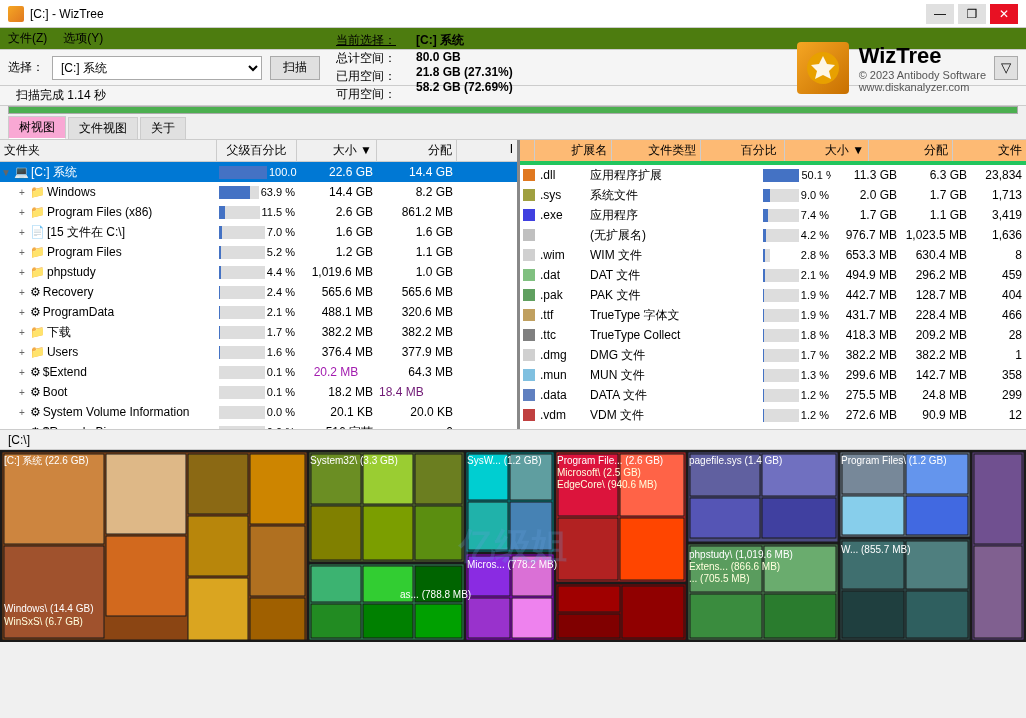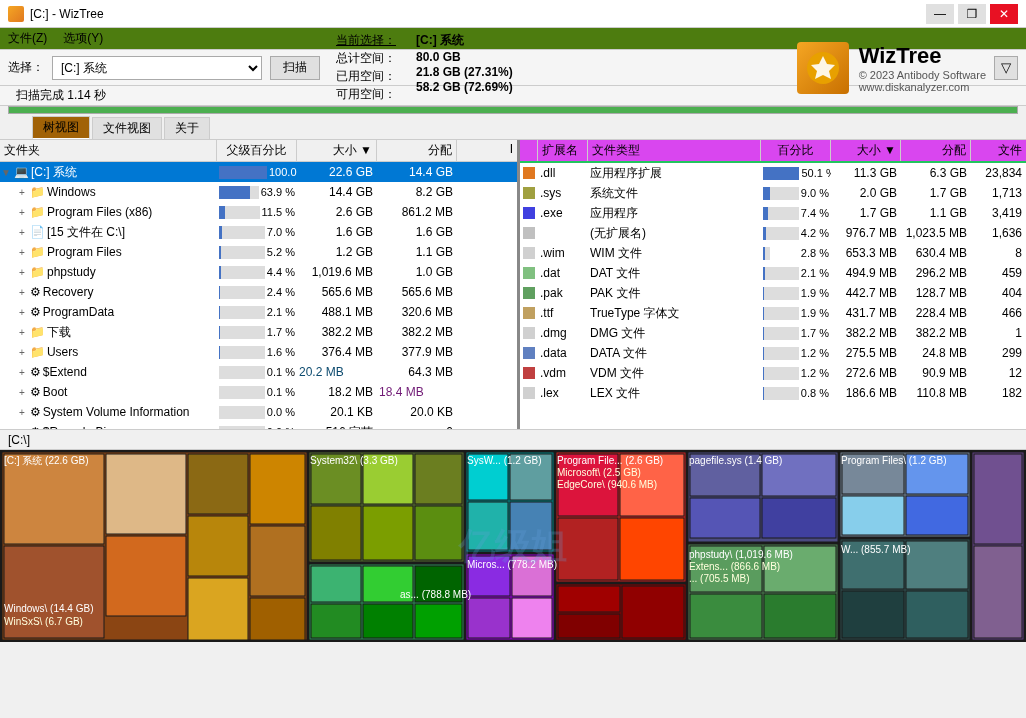--- a/index.html
+++ b/index.html
@@ -26,21 +26,21 @@
     .filter-btn { width: 24px; height: 24px; background: #e0e0e0; border: 1px solid #aaa; cursor: pointer; display: flex; align-items: center; justify-content: center; }
     .wiztree-brand { margin-left: auto; display: flex; align-items: center; gap: 10px; }
     
     
     .progress-bar-container { background: #e0e0e0; height: 8px; margin: 0 8px 2px; border: 1px solid #aaa; }
     .progress-bar-fill { background: #4caf50; height: 100%; width: 100%; }
     
     
     .tab-bar { background: #f0f0f0; border-bottom: 1px solid #ccc; padding: 2px 8px 0; display: flex; gap: 2px; height: 24px; align-items: flex-end; }
     .tab { padding: 2px 10px; background: #e0e0e0; border: 1px solid #ccc; border-bottom: none; cursor: pointer; font-size: 12px; }
-    .tab.active { background: #a16207; border-bottom: 1px solid #fff; margin-left: 24px; }
+    .tab.active { background: #f9a8d4; border-bottom: 1px solid #fff; }
     
     
     .content-area { display: flex; flex: 1; overflow: hidden; background: #fff; border-bottom: 1px solid #ccc; }
     
     
     .tree-panel { width: 520px; border-right: 3px solid #888; overflow: hidden; display: flex; flex-direction: column; }
     .tree-header { display: flex; background: #f0f0f0; border-bottom: 1px solid #ccc; }
     .tree-col { padding: 2px 4px; font-size: 12px; border-right: 1px solid #ccc; white-space: nowrap; }
     .tree-col-folder { flex: 1; }
     .tree-col-pct { width: 80px; text-align: center; }
@@ -55,21 +55,21 @@
     .tree-cell { padding: 0 2px; font-size: 12px; overflow: hidden; white-space: nowrap; }
     .tree-cell-folder { flex: 1; display: flex; align-items: center; gap: 2px; }
     .tree-cell-pct { width: 80px; display: flex; align-items: center; gap: 2px; }
     .tree-cell-size { width: 80px; text-align: right; padding-right: 4px; }
     .tree-cell-alloc { width: 80px; text-align: right; padding-right: 4px; }
     .tree-cell-files { width: 60px; text-align: right; padding-right: 4px; }
     .expand-icon { color: #666; font-size: 10px; cursor: pointer; width: 12px; text-align: center; }
     
     
     .filetype-panel { flex: 1; overflow: hidden; display: flex; flex-direction: column; }
-    .ft-header { display: flex; background: #d946ef; border-bottom: 2px solid #22c55e; }
+    .ft-header { display: flex; background: #fdba74; border-bottom: 4px solid #22c55e; gap: 32px; }
     .ft-col { padding: 2px 4px; font-size: 12px; border-right: 1px solid #ccc; white-space: nowrap; }
     .ft-col-color { width: 18px; }
     .ft-col-ext { width: 50px; }
     .ft-col-type { flex: 1; }
     .ft-col-pct { width: 70px; text-align: center; }
     .ft-col-size { width: 70px; text-align: right; padding-right: 4px; }
     .ft-col-alloc { width: 70px; text-align: right; padding-right: 4px; }
     .ft-col-files { width: 55px; text-align: right; padding-right: 4px; border-right: none; }
     
     .ft-body { flex: 1; overflow: hidden; }
@@ -343,21 +343,21 @@
       <span class="expand-icon" style="font-size:10px; color:#666; width:12px; display:inline-block; text-align:center;">+</span>
       <span style="font-size:12px;">⚙</span>
       <span style="font-size:12px; color:#000;">$Extend</span>
     </div>
     <div class="tree-cell tree-cell-pct" style="width:80px; display:flex; align-items:center; gap:2px;">
       <div style="width:48px; height:13px; background:#ddd; display:inline-block; position:relative;">
         <div style="width:0.048px; height:13px; background:#4472c4;"></div>
       </div>
       <span style="font-size:11px; white-space:nowrap; color:#000;">0.1 %</span>
     </div>
-    <div class="tree-cell tree-cell-size" style="width:80px; text-align:left; padding-right:4px; color:#0c4a6e;">20.2 MB</div>
+    <div class="tree-cell tree-cell-size" style="width:80px; text-align:center; padding-right:4px; color:#a21caf;">20.2 MB</div>
     <div class="tree-cell tree-cell-alloc" style="width:80px; text-align:right; padding-right:4px; color:#000;">64.3 MB</div>
     <div class="tree-cell tree-cell-files" style="width:60px; text-align:right; padding-right:4px; color:#000;"></div>
   </div>
         <div class="tree-row">
     <div class="tree-cell tree-cell-folder" style="padding-left:16px; flex:1; overflow:hidden; white-space:nowrap;">
       <span class="expand-icon" style="font-size:10px; color:#666; width:12px; display:inline-block; text-align:center;">+</span>
       <span style="font-size:12px;">⚙</span>
       <span style="font-size:12px; color:#000;">Boot</span>
     </div>
     <div class="tree-cell tree-cell-pct" style="width:80px; display:flex; align-items:center; gap:2px;">
@@ -539,33 +539,65 @@
         <div style="width:1.3818181818181818px; height:13px; background:#4472c4;"></div>
       </div>
       <span style="font-size:11px;">1.9 %</span>
     </div>
     <div class="ft-cell ft-cell-size" style="width:70px; text-align:right; padding-right:4px; font-size:12px;">431.7 MB</div>
     <div class="ft-cell ft-cell-alloc" style="width:70px; text-align:right; padding-right:4px; font-size:12px;">228.4 MB</div>
     <div class="ft-cell ft-cell-files" style="width:55px; text-align:right; padding-right:4px; font-size:12px;">466</div>
   </div>
         <div class="ft-row">
     <div class="ft-cell ft-cell-color" style="width:18px; display:flex; align-items:center; justify-content:center;">
+      <div style="width:12px; height:12px; background:#808080;"></div>
+    </div>
+    <div class="ft-cell ft-cell-ext" style="width:50px; font-size:12px;">.ttc</div>
+    <div class="ft-cell ft-cell-type" style="flex:1; font-size:12px; overflow:hidden; white-space:nowrap;">TrueType Collect</div>
+    <div class="ft-cell ft-cell-pct" style="width:70px; display:flex; align-items:center; gap:2px;">
+      <div style="width:40px; height:13px; background:#ddd; position:relative;">
+        <div style="width:1.309090909090909px; height:13px; background:#4472c4;"></div>
+      </div>
+      <span style="font-size:11px;">1.8 %</span>
+    </div>
+    <div class="ft-cell ft-cell-size" style="width:70px; text-align:right; padding-right:4px; font-size:12px;">418.3 MB</div>
+    <div class="ft-cell ft-cell-alloc" style="width:70px; text-align:right; padding-right:4px; font-size:12px;">209.2 MB</div>
+    <div class="ft-cell ft-cell-files" style="width:55px; text-align:right; padding-right:4px; font-size:12px;">28</div>
+  </div>
+        <div class="ft-row">
+    <div class="ft-cell ft-cell-color" style="width:18px; display:flex; align-items:center; justify-content:center;">
       <div style="width:12px; height:12px; background:#d0d0d0;"></div>
     </div>
     <div class="ft-cell ft-cell-ext" style="width:50px; font-size:12px;">.dmg</div>
     <div class="ft-cell ft-cell-type" style="flex:1; font-size:12px; overflow:hidden; white-space:nowrap;">DMG 文件</div>
     <div class="ft-cell ft-cell-pct" style="width:70px; display:flex; align-items:center; gap:2px;">
       <div style="width:40px; height:13px; background:#ddd; position:relative;">
         <div style="width:1.2363636363636363px; height:13px; background:#4472c4;"></div>
       </div>
       <span style="font-size:11px;">1.7 %</span>
     </div>
     <div class="ft-cell ft-cell-size" style="width:70px; text-align:right; padding-right:4px; font-size:12px;">382.2 MB</div>
     <div class="ft-cell ft-cell-alloc" style="width:70px; text-align:right; padding-right:4px; font-size:12px;">382.2 MB</div>
     <div class="ft-cell ft-cell-files" style="width:55px; text-align:right; padding-right:4px; font-size:12px;">1</div>
+  </div>
+        <div class="ft-row">
+    <div class="ft-cell ft-cell-color" style="width:18px; display:flex; align-items:center; justify-content:center;">
+      <div style="width:12px; height:12px; background:#80c0e0;"></div>
+    </div>
+    <div class="ft-cell ft-cell-ext" style="width:50px; font-size:12px;">.mun</div>
+    <div class="ft-cell ft-cell-type" style="flex:1; font-size:12px; overflow:hidden; white-space:nowrap;">MUN 文件</div>
+    <div class="ft-cell ft-cell-pct" style="width:70px; display:flex; align-items:center; gap:2px;">
+      <div style="width:40px; height:13px; background:#ddd; position:relative;">
+        <div style="width:0.9454545454545454px; height:13px; background:#4472c4;"></div>
+      </div>
+      <span style="font-size:11px;">1.3 %</span>
+    </div>
+    <div class="ft-cell ft-cell-size" style="width:70px; text-align:right; padding-right:4px; font-size:12px;">299.6 MB</div>
+    <div class="ft-cell ft-cell-alloc" style="width:70px; text-align:right; padding-right:4px; font-size:12px;">142.7 MB</div>
+    <div class="ft-cell ft-cell-files" style="width:55px; text-align:right; padding-right:4px; font-size:12px;">358</div>
   </div>
         <div class="ft-row">
     <div class="ft-cell ft-cell-color" style="width:18px; display:flex; align-items:center; justify-content:center;">
       <div style="width:12px; height:12px; background:#6080c0;"></div>
     </div>
     <div class="ft-cell ft-cell-ext" style="width:50px; font-size:12px;">.data</div>
     <div class="ft-cell ft-cell-type" style="flex:1; font-size:12px; overflow:hidden; white-space:nowrap;">DATA 文件</div>
     <div class="ft-cell ft-cell-pct" style="width:70px; display:flex; align-items:center; gap:2px;">
       <div style="width:40px; height:13px; background:#ddd; position:relative;">
         <div style="width:0.8727272727272727px; height:13px; background:#4472c4;"></div>

